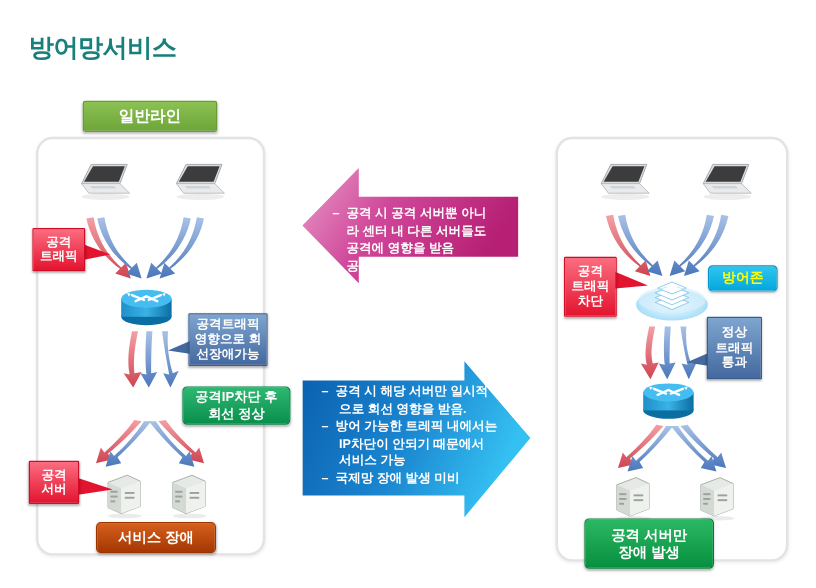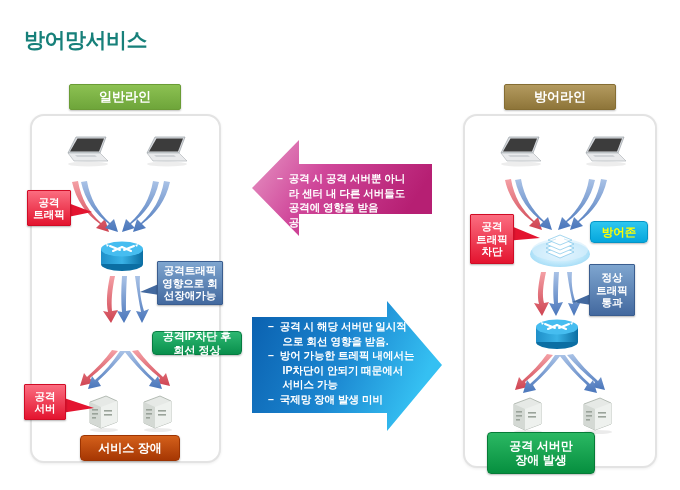--- a/index.html
+++ b/index.html
@@ -88,26 +88,25 @@
   .badge{
     border-radius:4px;
     font-weight:bold;font-size:12px;
     color:#fff;text-align:center;
     display:flex;align-items:center;justify-content:center;
     line-height:14px;
     box-shadow:0 1px 2px rgba(0,0,0,.28);
     box-sizing:border-box;
   }
   #badge-green-line{
-    left:152px;top:306px;width:90px;height:24px;
+    left:152px;top:306px;width:90px;height:32px;
     background:linear-gradient(#2eb872,#098f4c);
     border:1px solid #06措;
     border:1px solid #067b41;
     font-size:11px;
-    margin-top:9px;
   }
   #badge-service-fail{
     left:80px;top:419px;width:100px;height:26px;
     background:linear-gradient(#d4601b,#a63703);
     border:1px solid #9c3402;
   }
   #badge-defense-zone{
     left:590px;top:205px;width:58px;height:22px;
     background:linear-gradient(#2ec6ef,#05a6dd);
     border:1px solid #0494c6;
@@ -135,21 +134,20 @@
   .lbl{white-space:pre;}
 </style>
 </head>
 <body>
 
 <div id="stage">
 
   <div class="abs" id="page-title">방어망서비스</div>
 
   <div class="abs pill-head" id="pill-normal">일반라인</div>
-  <div class="abs pill-head" id="pill-defense">방어라인</div>
 
   <div class="abs panel" id="panel-normal"></div>
   <div class="abs panel" id="panel-defense"></div>
 
   <svg class="abs laptop" style="left:62px;top:118px;" viewBox="0 0 50 34">
     <g>
       <path d="M14 3 L44 3 L38 19 L6 19 Z" fill="#d8dade" stroke="#9aa0a6" stroke-width="0.7"></path>
       <path d="M15.5 4.5 L42 4.5 L37 17.5 L8 17.5 Z" fill="#3c3c3c"></path>
       <path d="M6 19 L38 19 L46 27 L12 27 Z" fill="#e9eaec" stroke="#b3b7bb" stroke-width="0.7"></path>
       <path d="M13 21 L33 21 L35 23 L15 23 Z" fill="#cfd2d6"></path>

